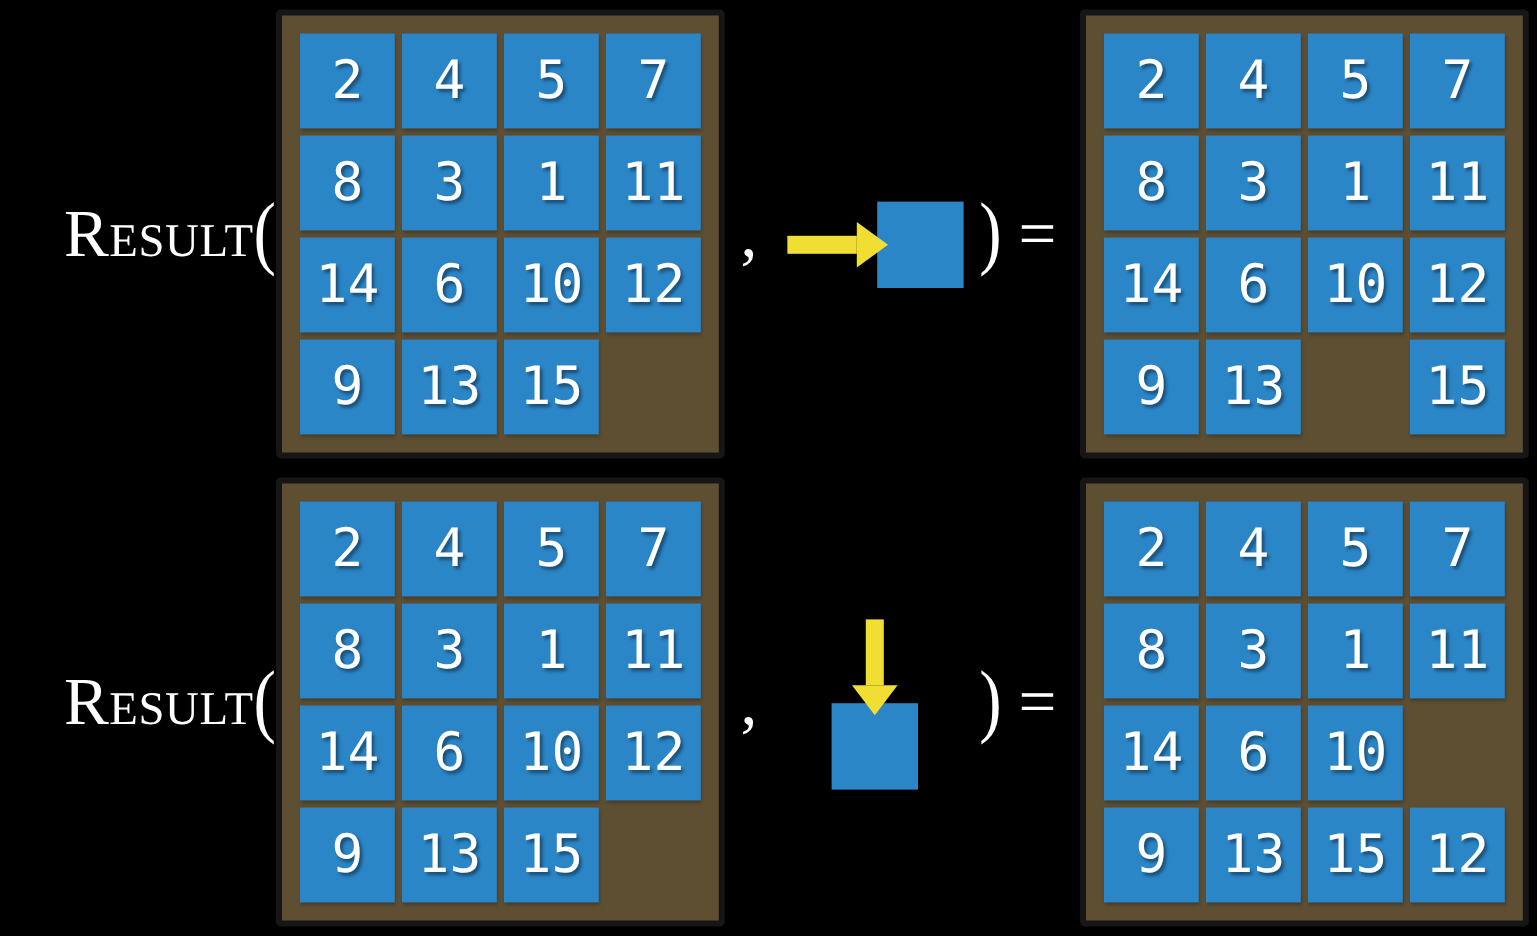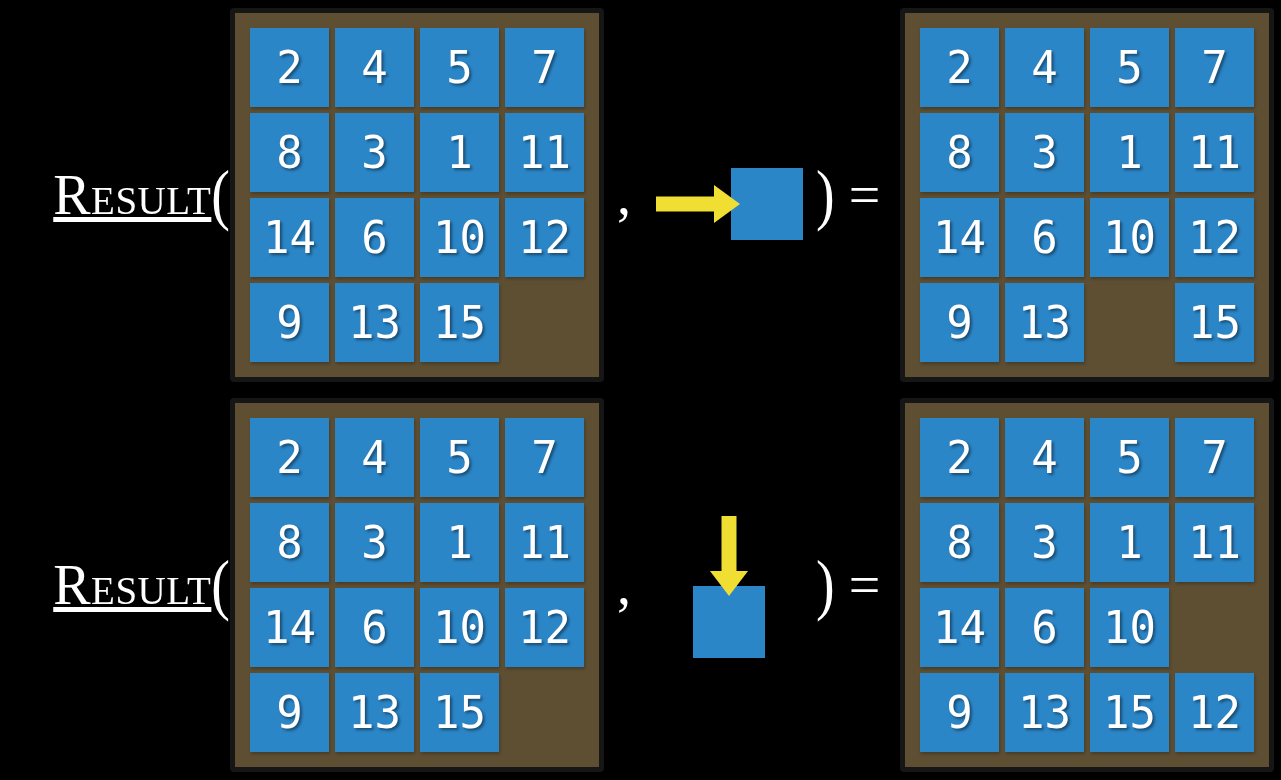--- a/index.html
+++ b/index.html
@@ -7,21 +7,21 @@
     width:1281px;height:780px;background:var(--background,#000);
     overflow:hidden;font-family:"Liberation Serif",serif;
     --background:#000000;--board-frame:#5e4f33;--board-border:#161616;
     --tile:#2b86c8;--tile-text:#ffffff;--arrow:#f0de33;--label-text:#ffffff;
   }
   .func-row{height:390px;display:flex;align-items:center;}
   .label-slot{
     width:230px;flex:0 0 230px;text-align:right;color:var(--label-text,#fff);
     font-size:56px;line-height:1.15;white-space:nowrap;
   }
-  .fname{font-variant:small-caps;letter-spacing:0.5px;text-decoration:underline;}
+  .fname{font-variant:small-caps;letter-spacing:0.5px;}
   .paren{display:inline-block;transform:scaleY(1.22);transform-origin:50% 58%;font-weight:400;}
   .board{
     box-sizing:border-box;width:374px;height:374px;flex:0 0 374px;
     background:var(--board-frame,#5e4f33);border:5px solid var(--board-border,#161616);
     border-radius:4px;padding:15px;display:grid;
     grid-template-columns:repeat(4,1fr);grid-template-rows:repeat(4,1fr);gap:6px;
   }
   .tile{
     background:var(--tile,#2b86c8);display:flex;align-items:center;justify-content:center;
     color:var(--tile-text,#fff);font-family:"DejaVu Sans Mono",monospace;font-size:44px;

